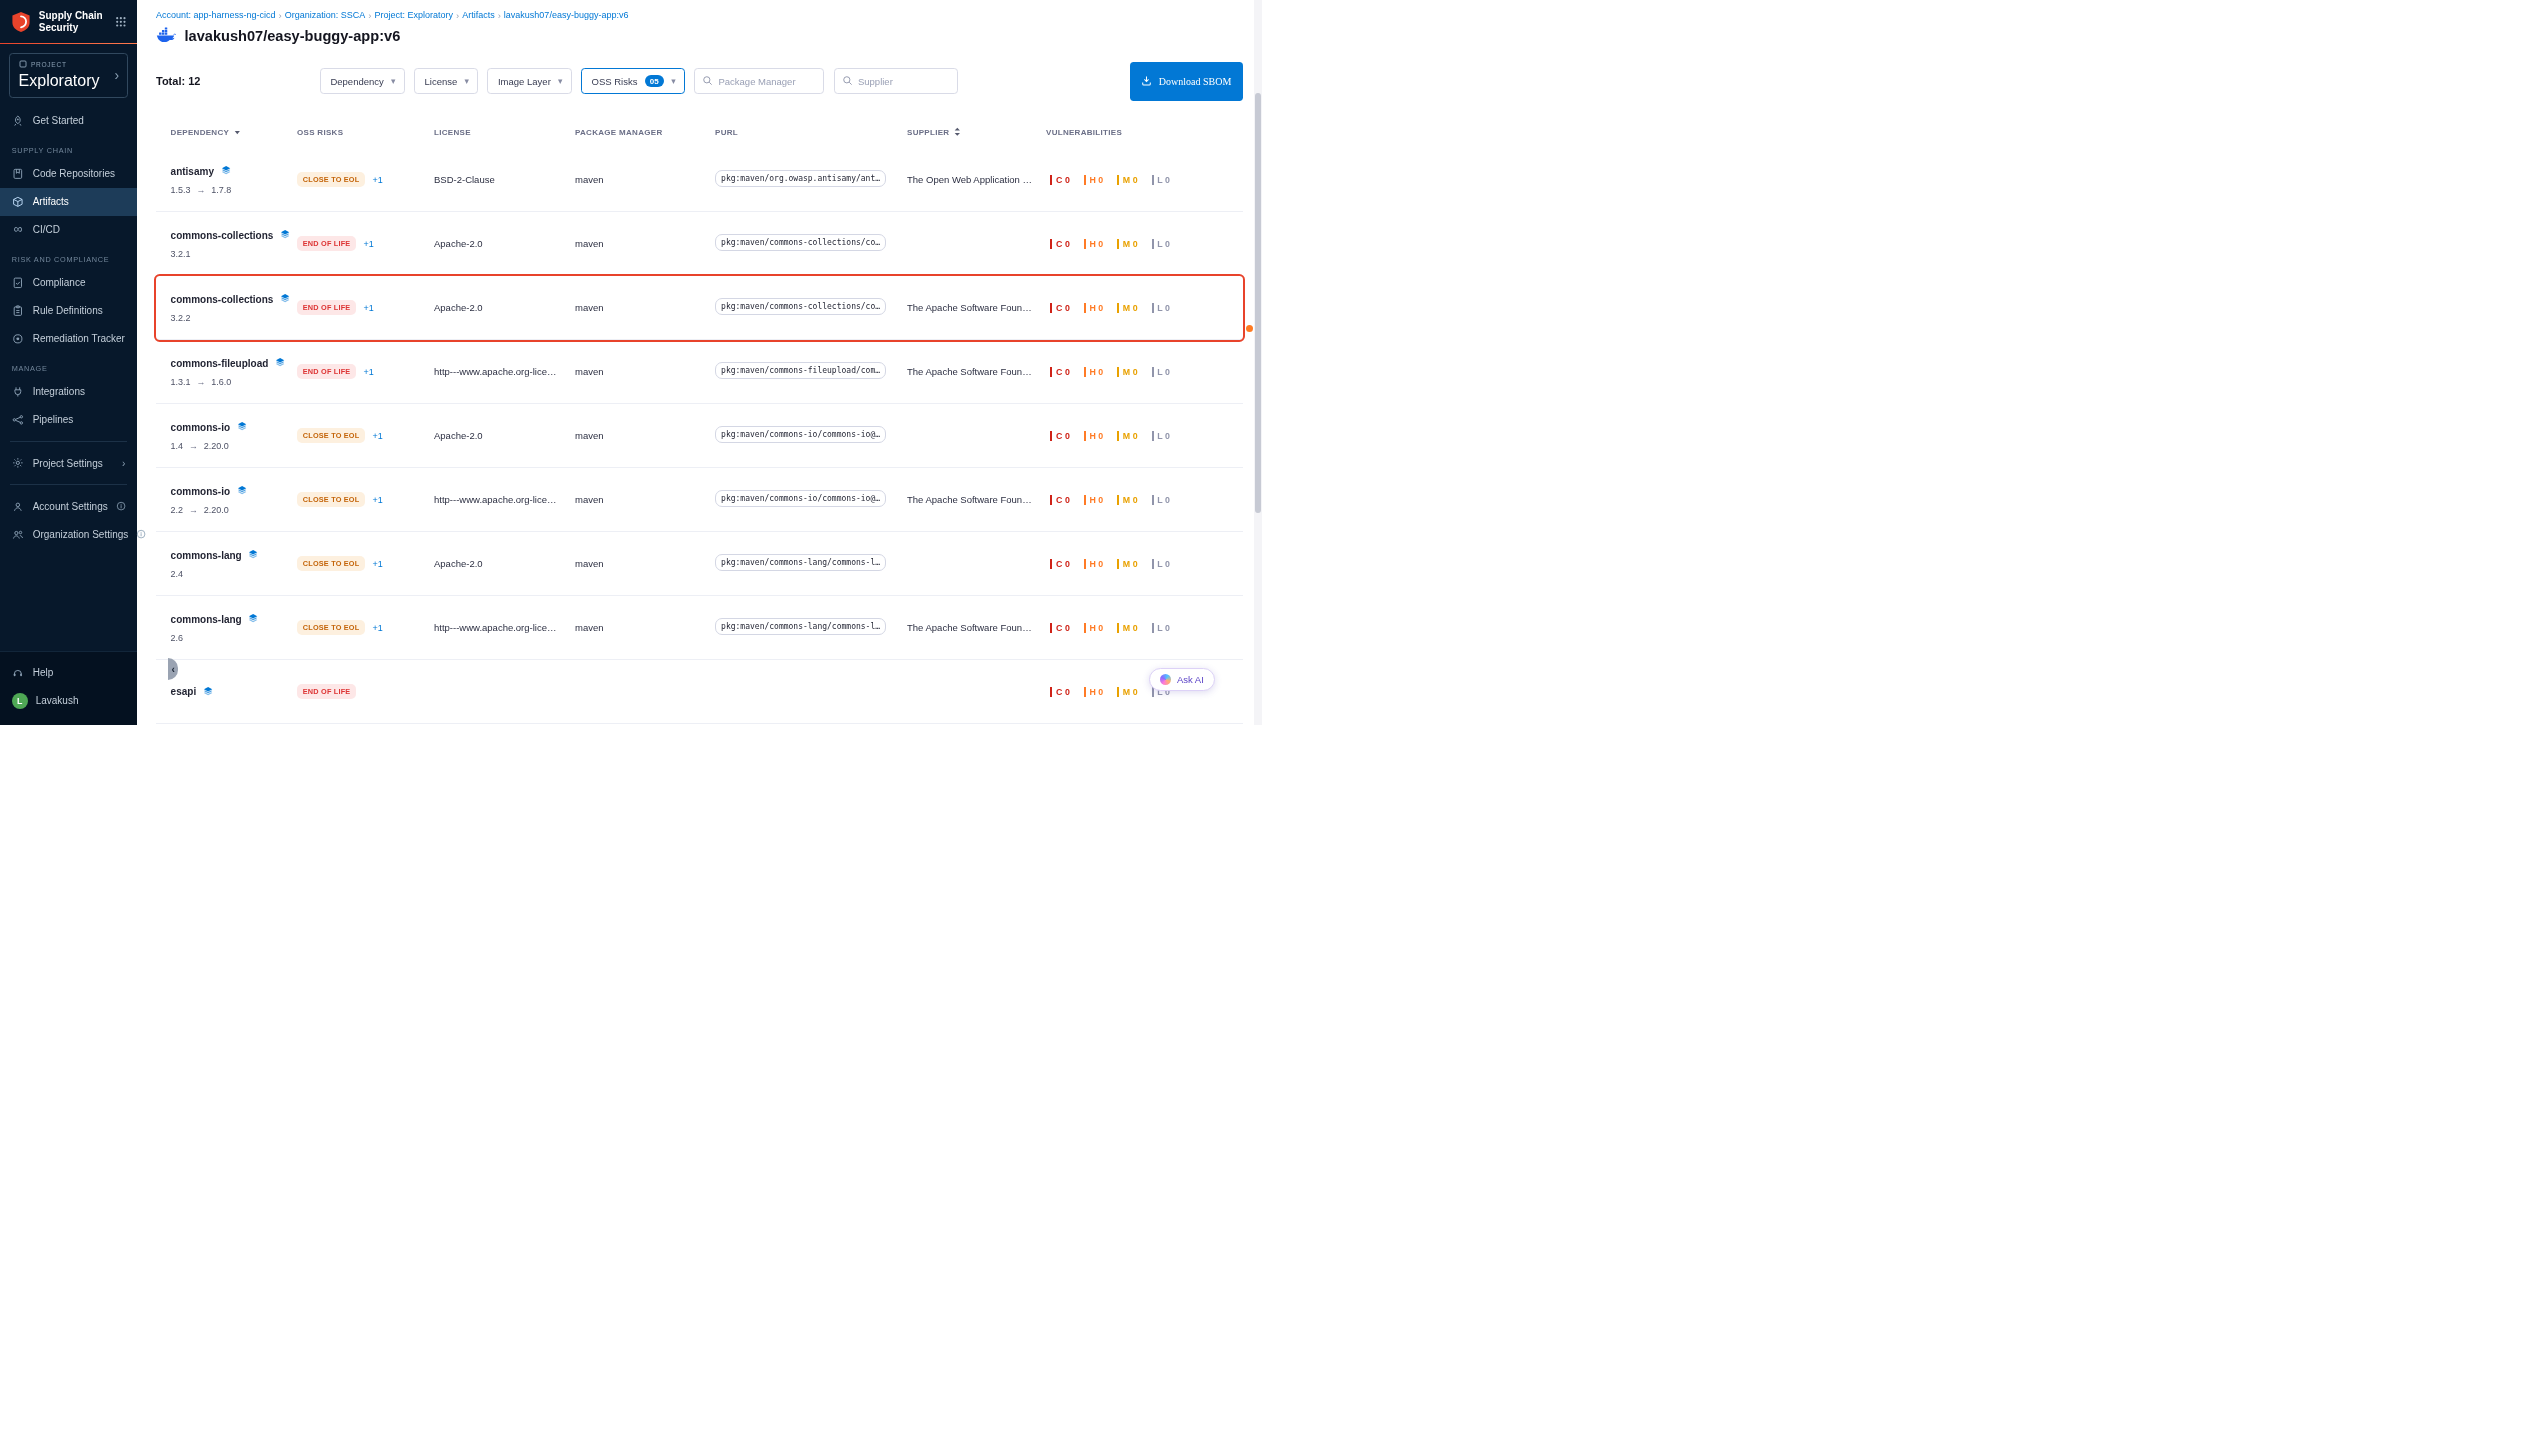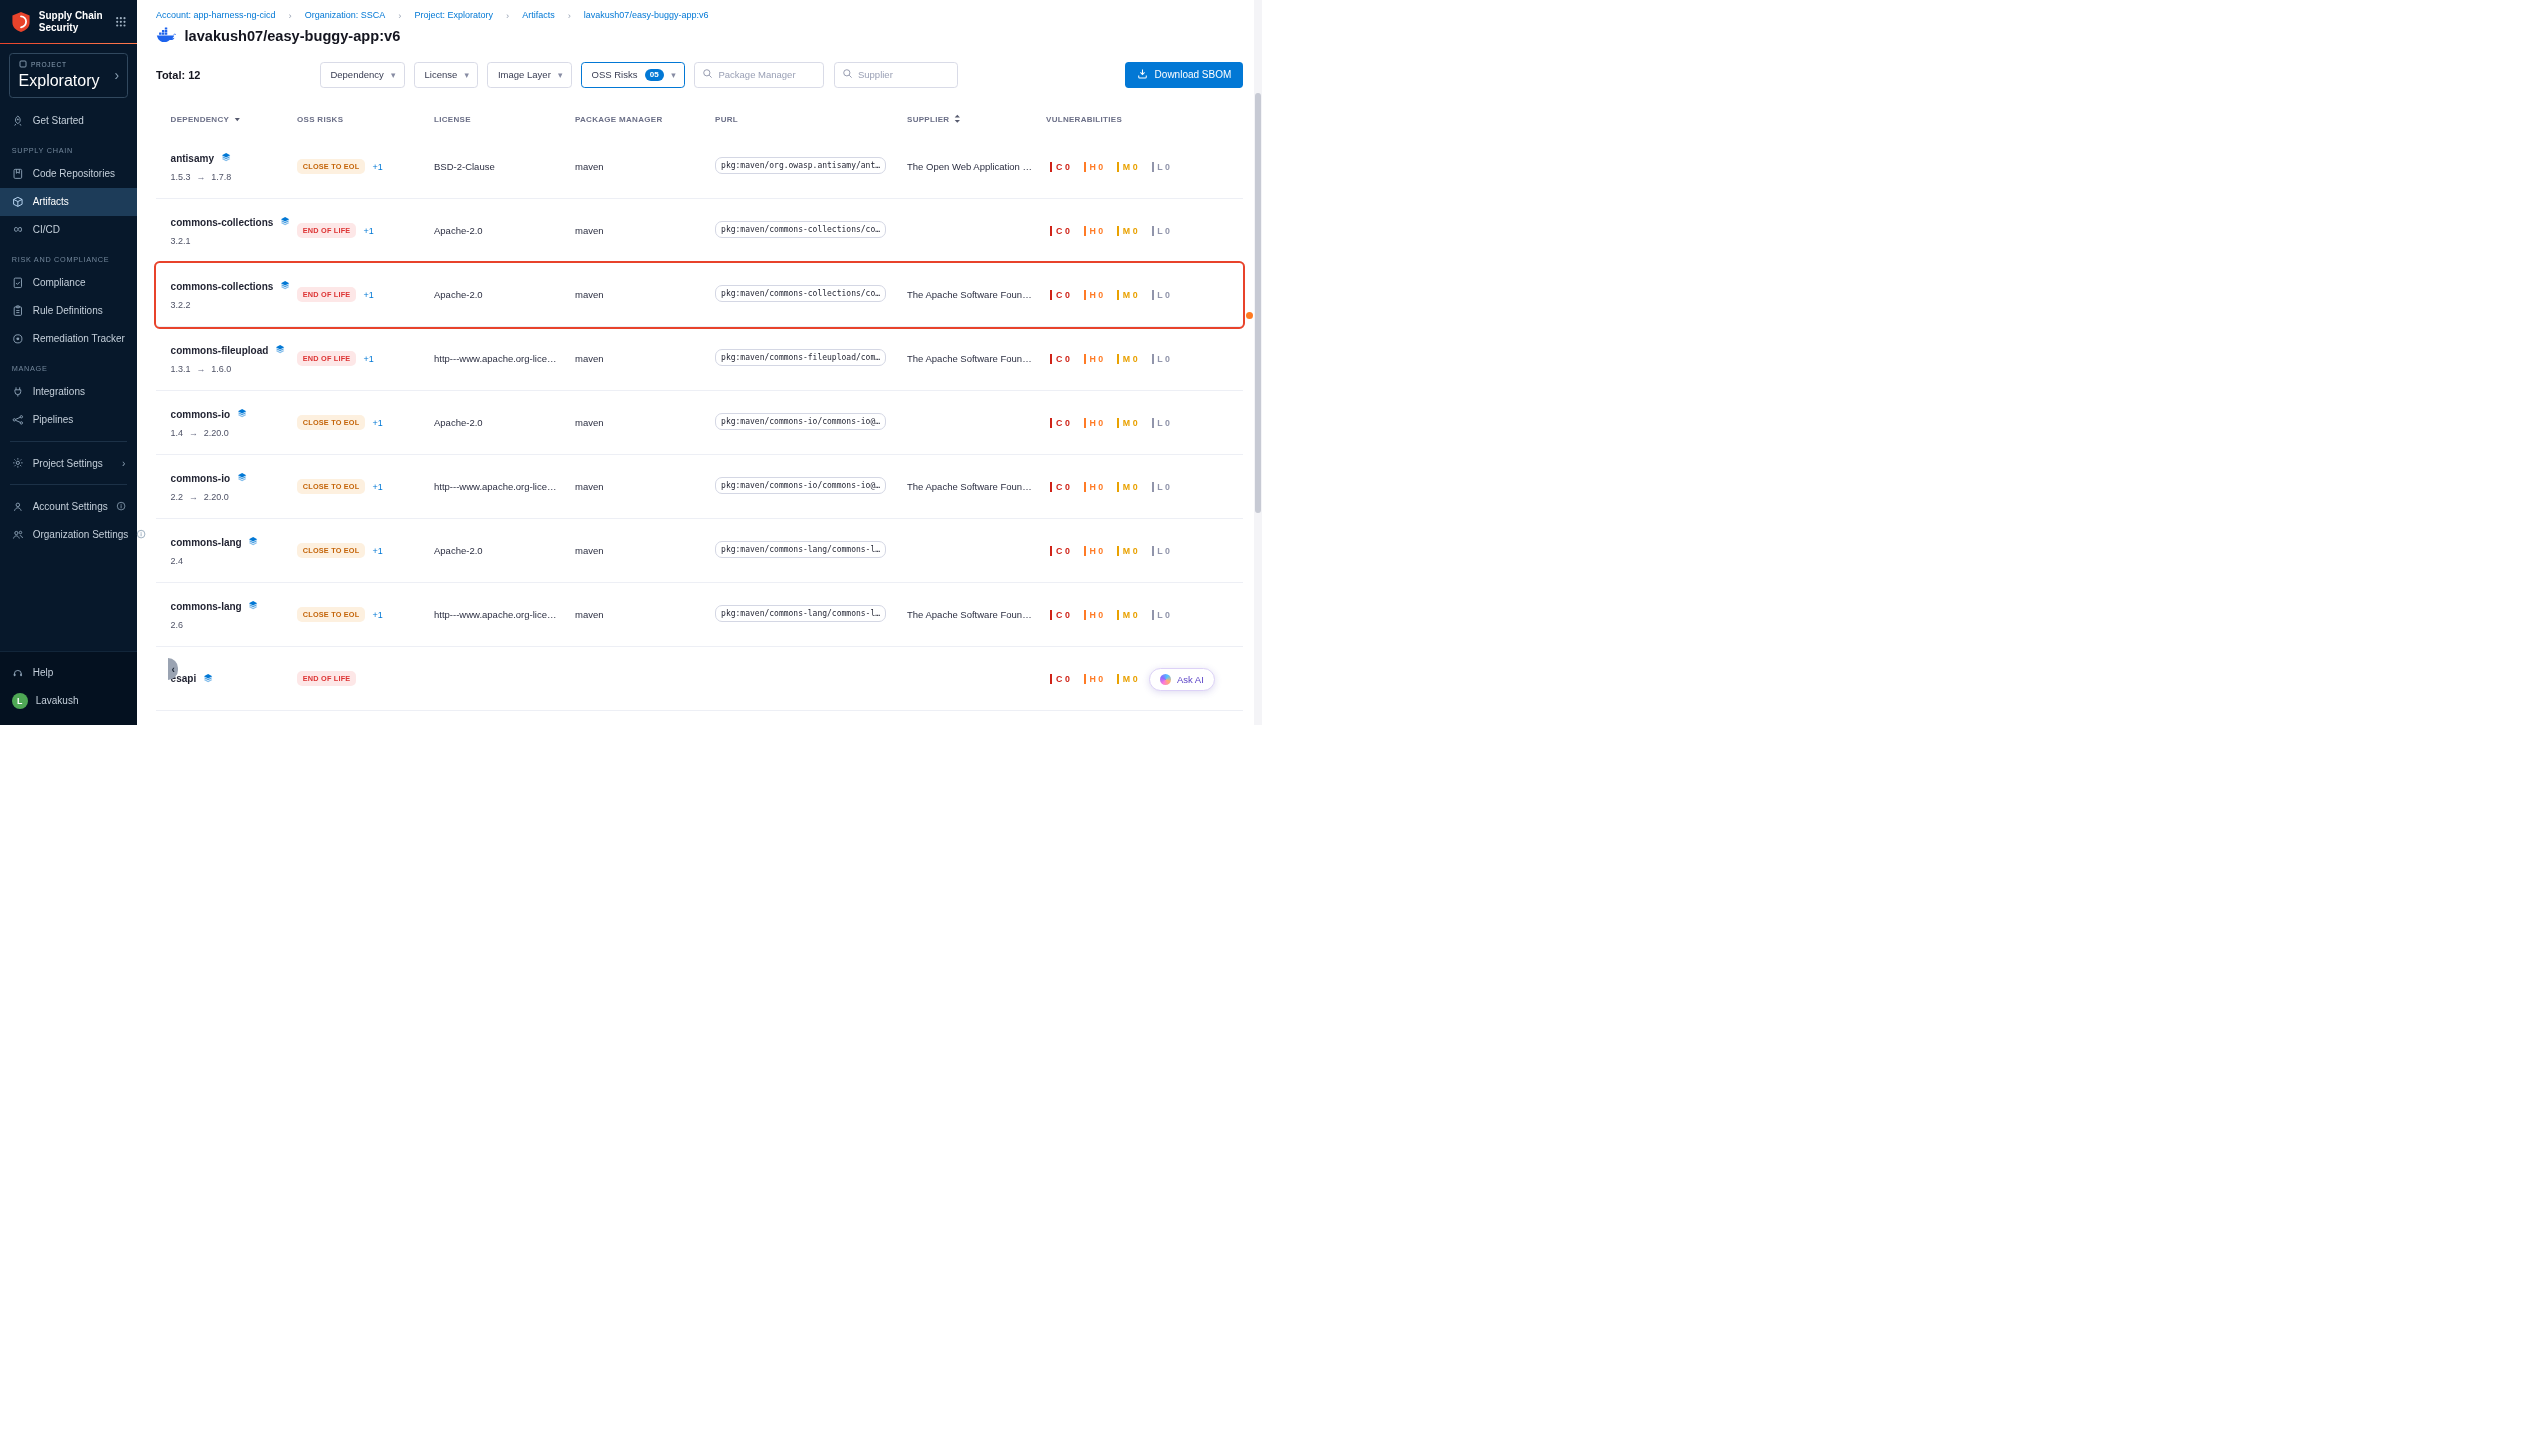--- a/index.html
+++ b/index.html
@@ -26,41 +26,41 @@
   .sec { padding:11.7px 11.7px 4.4px; font-size:7.3px; letter-spacing:0.7px; color:#73879b; }
   .sb-div { height:0.7px; background:#1c3147; margin:7.3px 10.2px; }
   .ii { margin-left:auto; color:#8ba0b4; display:flex; }
   .inf-glyph { font-size:12.4px; line-height:7.3px; }
   .sb-bottom { margin-top:auto; background:#041120; padding:7.3px 0 10.2px; border-top:0.7px solid #12263a; }
   .avatar { width:16px; height:16px; border-radius:50%; background:#4fa855; color:#fff; font-size:8.8px; font-weight:bold; display:flex; align-items:center; justify-content:center; flex-shrink:0; }
 
   
   .main { flex:1; display:flex; flex-direction:column; position:relative; background:#fff; min-width:0; }
   .mh { padding:9.5px 19px 0; }
-  .crumbs { display:flex; align-items:center; gap:13px; font-size:9px; white-space:nowrap; }
+  .crumbs { display:flex; align-items:center; gap:3px; font-size:9px; white-space:nowrap; }
   .crumb { color:#0278d5; cursor:pointer; }
   .crumb-sep { color:#9aa4b5; font-size:9.5px; }
   .title-row { display:flex; align-items:center; gap:8px; margin-top:6.6px; }
   .page-title { font-size:14.6px; font-weight:bold; color:#14151f; }
   .tabs { display:flex; gap:31px; margin:10.2px -19px 0; padding:0 0 0 26px; border-bottom:0.7px solid #e6e8f0; }
   .tab { padding:7.3px 1.5px 9.5px; font-size:10.2px; color:#383c52; cursor:pointer; position:relative; }
   .tab.active { font-weight:bold; color:#14151f; }
   .tab.active::after { content:""; position:absolute; left:0; right:0; bottom:-0.7px; height:2.2px; background:#0278d5; }
 
   .content { flex:1; padding:17.5px 19px 0; overflow:hidden; position:relative; }
   .toolbar { display:flex; align-items:center; gap:9.5px; }
   .total { font-size:11px; font-weight:bold; color:#14151f; margin-right:110px; white-space:nowrap; }
   .selectbox { height:26px; border:0.7px solid #d9dbe7; border-radius:3.7px; background:#fff; display:flex; align-items:center; gap:7.3px; padding:0 8px 0 9.5px; font-size:9.5px; color:#383c52; cursor:pointer; white-space:nowrap; }
   .selectbox .chev { color:#878ca3; font-size:8.8px; }
   .selectbox.activef { border-color:#0278d5; }
   .fbadge { background:#0278d5; color:#fff; border-radius:6.6px; font-size:8px; font-weight:bold; padding:1.5px 5.1px; }
   .searchbox { height:26px; border:0.7px solid #d9dbe7; border-radius:3.7px; display:flex; align-items:center; gap:5.1px; padding:0 7.3px; width:130px; background:#fff; }
   .searchbox input { border:none; outline:none; font-size:9.5px; color:#383c52; width:100%; font-family:inherit; background:transparent; }
   .searchbox input::placeholder { color:#9aa0b5; }
-  .dl-btn { margin-left:auto; height:26px; background:#0278d5; color:#fff; border:none; border-radius:3.7px; display:flex; align-items:center; gap:6.6px; padding:0 11.7px; font-size:10px; cursor:pointer; font-family:Liberation Sans, sans-serif; white-space:nowrap; }
+  .dl-btn { margin-left:auto; height:39px; background:#0278d5; color:#fff; border:none; border-radius:3.7px; display:flex; align-items:center; gap:6.6px; padding:0 11.7px; font-size:10px; cursor:pointer; font-family:Liberation Serif, serif; white-space:nowrap; }
 
   
   .thead, .trow { display:grid; grid-template-columns:141px 137px 141px 140px 192px 139px 1fr; align-items:center; }
   .thead { margin-top:19px; padding:7.3px 0 9.5px; }
   .th { font-size:8px; font-weight:bold; color:#6b6f87; letter-spacing:0.3px; display:flex; align-items:center; gap:4.4px; }
   .th:first-child { padding-left:14.6px; }
   .trow { min-height:64px; border-bottom:0.7px solid #edeff5; position:relative; background:#fff; }
   .trow.annotated { outline:2.9px solid #e8432b; outline-offset:0.7px; border-radius:3.7px; z-index:3; }
   .annot-dot { display:none; }
   .trow.annotated .annot-dot { display:block; position:absolute; right:-10.2px; bottom:7.3px; width:7.3px; height:7.3px; border-radius:50%; background:#ff7a21; }

